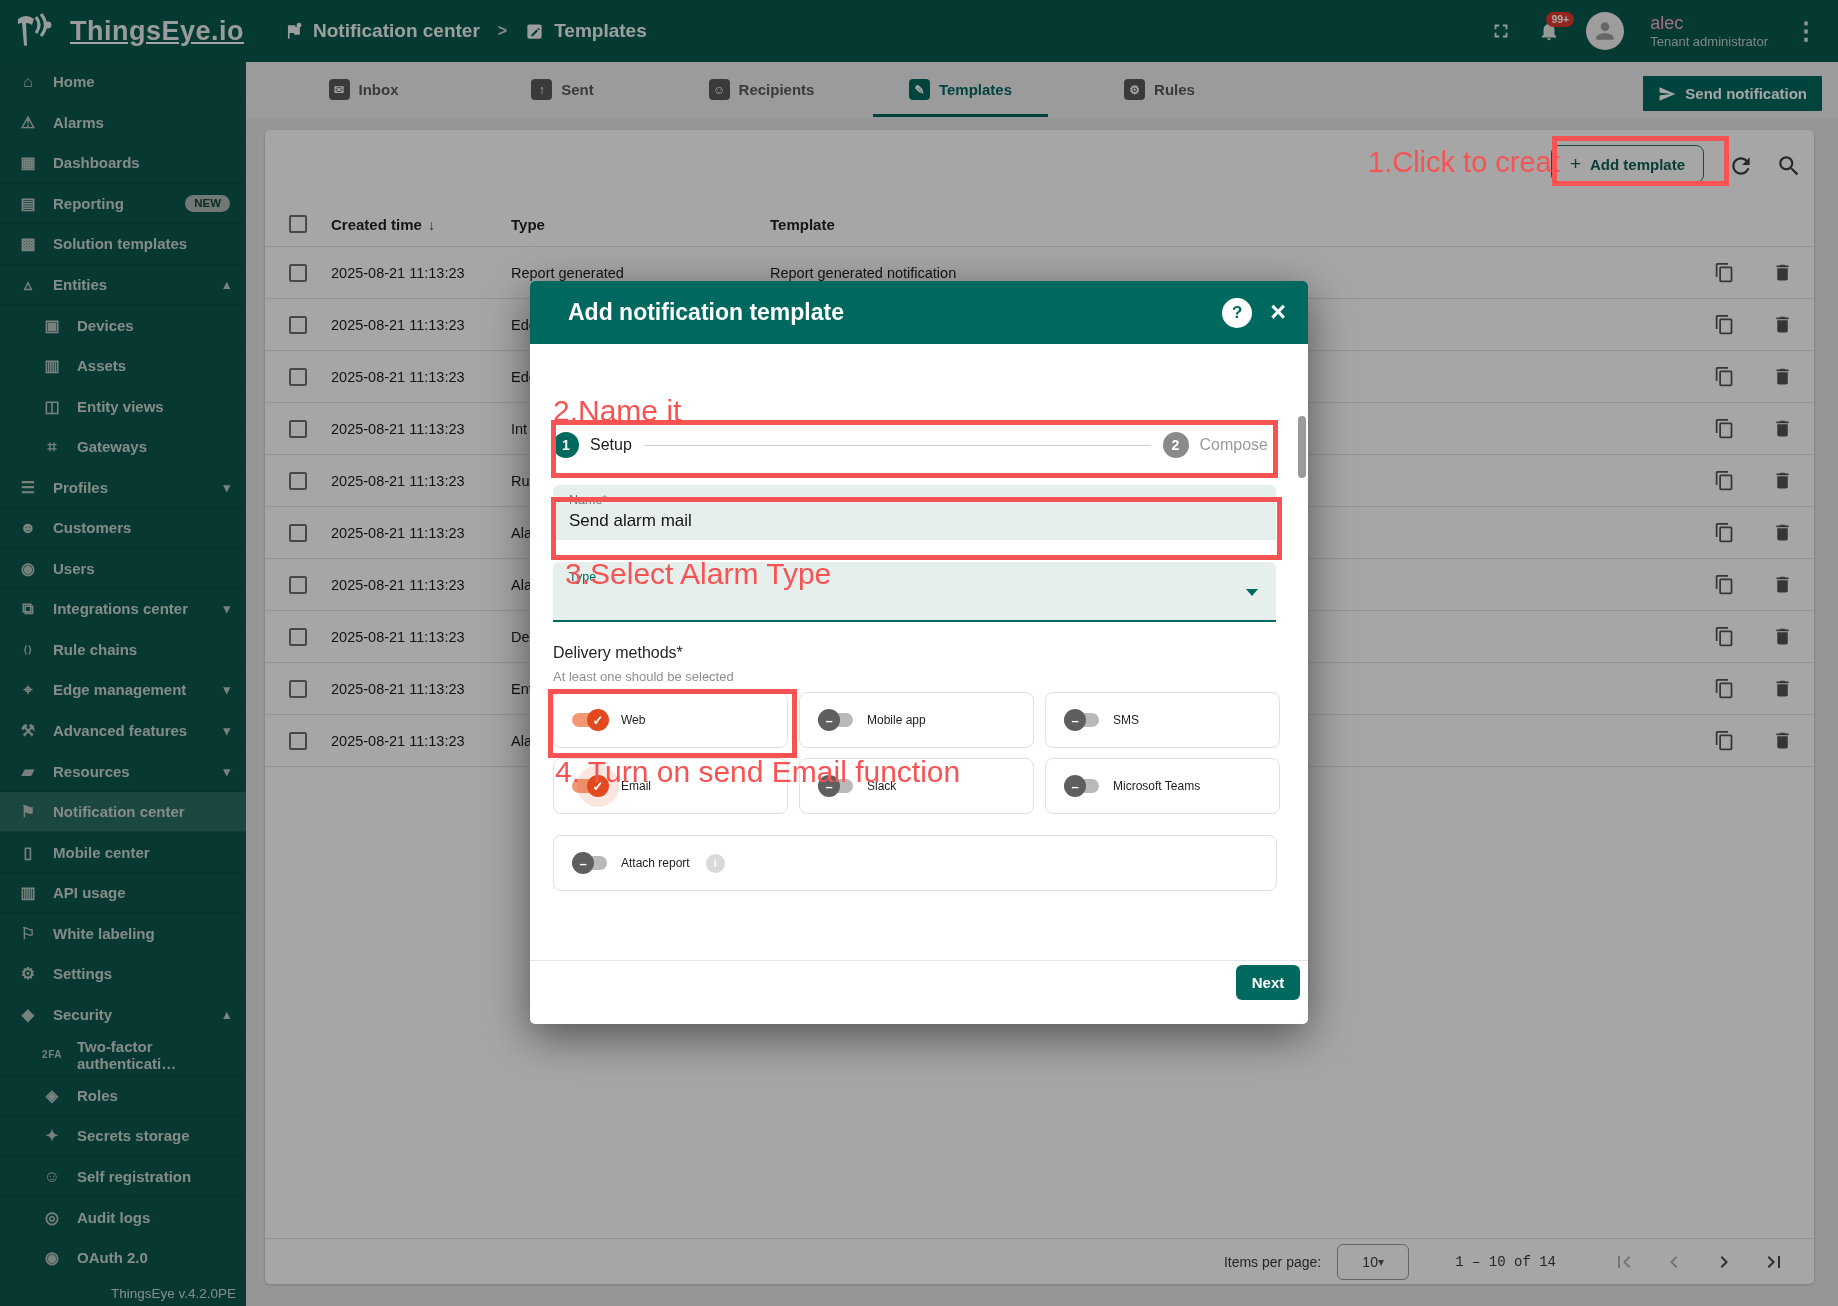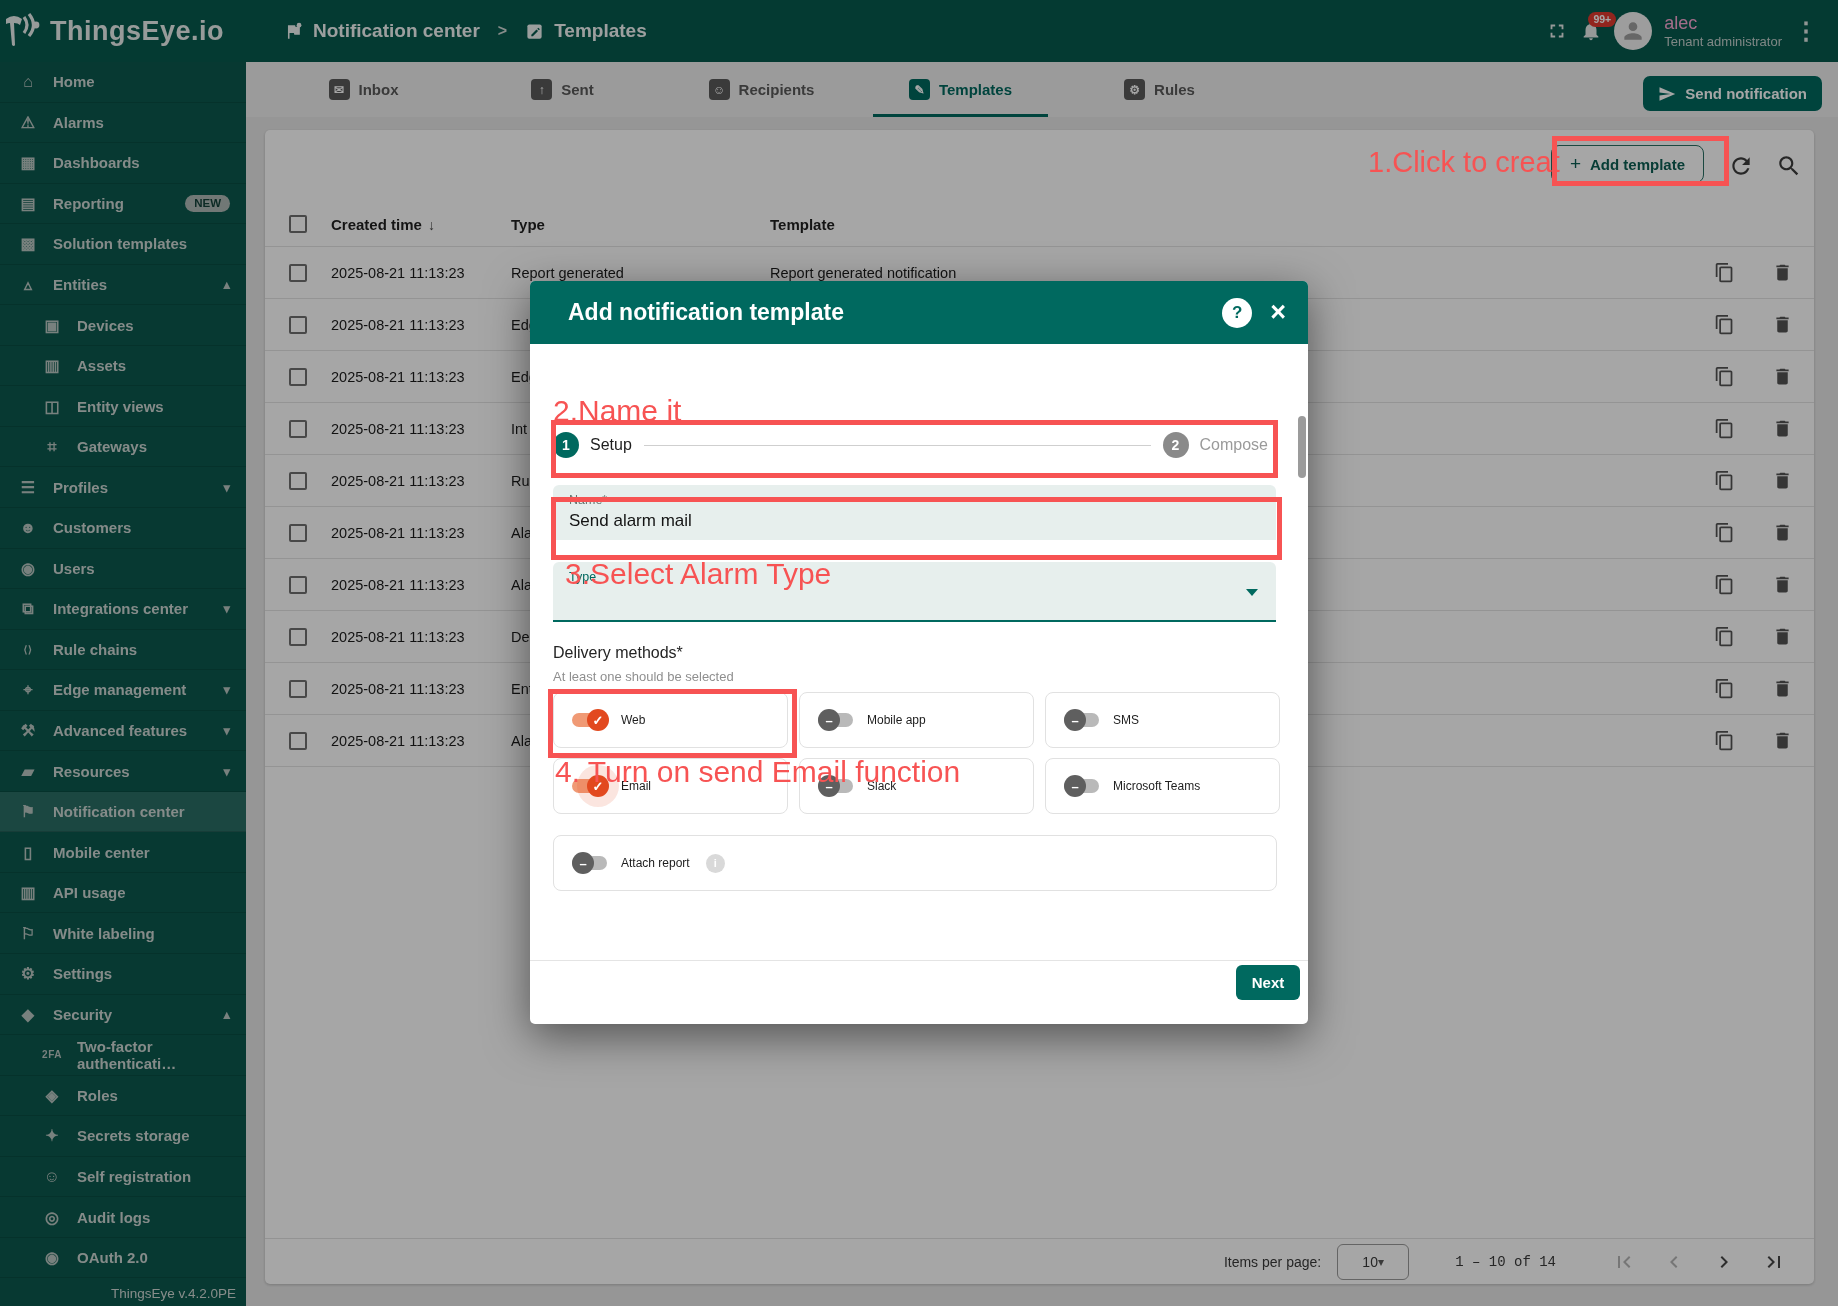--- a/index.html
+++ b/index.html
@@ -2,25 +2,25 @@
 <html><head>
 <meta charset="utf-8">
 <style>
   * { box-sizing: border-box; margin: 0; padding: 0; }
   html,body { width:1838px; height:1306px; overflow:hidden; }
   body { font-family:"Liberation Sans", sans-serif; background:#e7e7e7; position:relative; }
 
   
   .topbar { position:absolute; left:0; top:0; width:1838px; height:62px; background:#07594e;
     display:flex; align-items:center; color:#fff; z-index:10; }
-  .logo-wrap { width:246px; display:flex; align-items:center; gap:4px; }
+  .logo-wrap { width:246px; display:flex; align-items:center; padding-left:12px; gap:12px;text-decoration:underline; }
   .logo-text { font-size:27px; font-weight:bold; color:#e9efed; letter-spacing:.5px; }
   .crumb { display:flex; align-items:center; gap:10px; margin-left:38px; font-size:19px; color:#f2f5f4; font-weight:bold; }
   .crumb .sep { margin:0 8px; font-size:16px; color:#cfd8d5; }
-  .top-right { margin-left:auto; display:flex; align-items:center; gap:12px; padding-right:20px; }
+  .top-right { margin-left:auto; display:flex; align-items:center; gap:26px; padding-right:20px; }
   .bell-wrap { position:relative; }
   .badge { position:absolute; top:-8px; right:-14px; background:#e0392e; color:#fff; font-size:10.5px;
     font-weight:bold; border-radius:9px; padding:2px 5px; line-height:1; }
   .avatar { width:38px; height:38px; border-radius:50%; background:#f2f2f2; display:flex; align-items:center; justify-content:center; }
   .user-block { display:flex; flex-direction:column; line-height:1.25; }
   .user-name { font-size:18px; color:#f9a8d4; }
   .user-role { font-size:13px; color:#c4d0cd; }
   .kebab { font-size:24px; color:#dfe6e4; font-weight:bold; }
 
   
@@ -42,21 +42,21 @@
   .tabstrip { position:absolute; left:0; top:0; width:100%; height:55px; background:#efefef; }
   .tabs { position:absolute; left:18px; top:0; display:flex; height:55px; }
   .tab { width:199px; height:55px; display:flex; align-items:center; justify-content:center; gap:9px;
     position:relative; color:#595959; font-weight:bold; font-size:15px; }
   .tab-icon { width:21px; height:21px; border-radius:4px; background:#595959; color:#fff;
     display:flex; align-items:center; justify-content:center; font-size:12px; }
   .tab.active { color:#00695f; }
   .tab.active .tab-icon { background:#00695f; }
   .tab.active::after { content:""; position:absolute; left:12px; right:12px; bottom:0; height:3px; background:#00695f; }
   .send-btn { position:absolute; right:16px; top:14px; height:35px; background:#00695f; color:#fff;
-    border:none; border-radius:7px; font-family:inherit; font-size:15px; font-weight:bold;
+    border:none; border-radius:1px; font-family:inherit; font-size:15px; font-weight:bold;
     display:flex; align-items:center; gap:9px; padding:0 15px; }
 
   
   .card { position:absolute; left:19px; top:68px; width:1549px; height:1154px; background:#fff;
     border-radius:5px; box-shadow:0 1px 3px rgba(0,0,0,.2); }
   .toolbar { position:relative; height:72px; }
   .add-btn { position:absolute; right:110px; top:15px; height:38px; border:1px solid #2a6f63;
     color:#0d5f54; background:transparent; border-radius:8px; font-family:inherit; font-size:15px;
     font-weight:bold; display:flex; align-items:center; gap:9px; padding:0 18px; }
   .add-plus { font-size:19px; font-weight:normal; }

